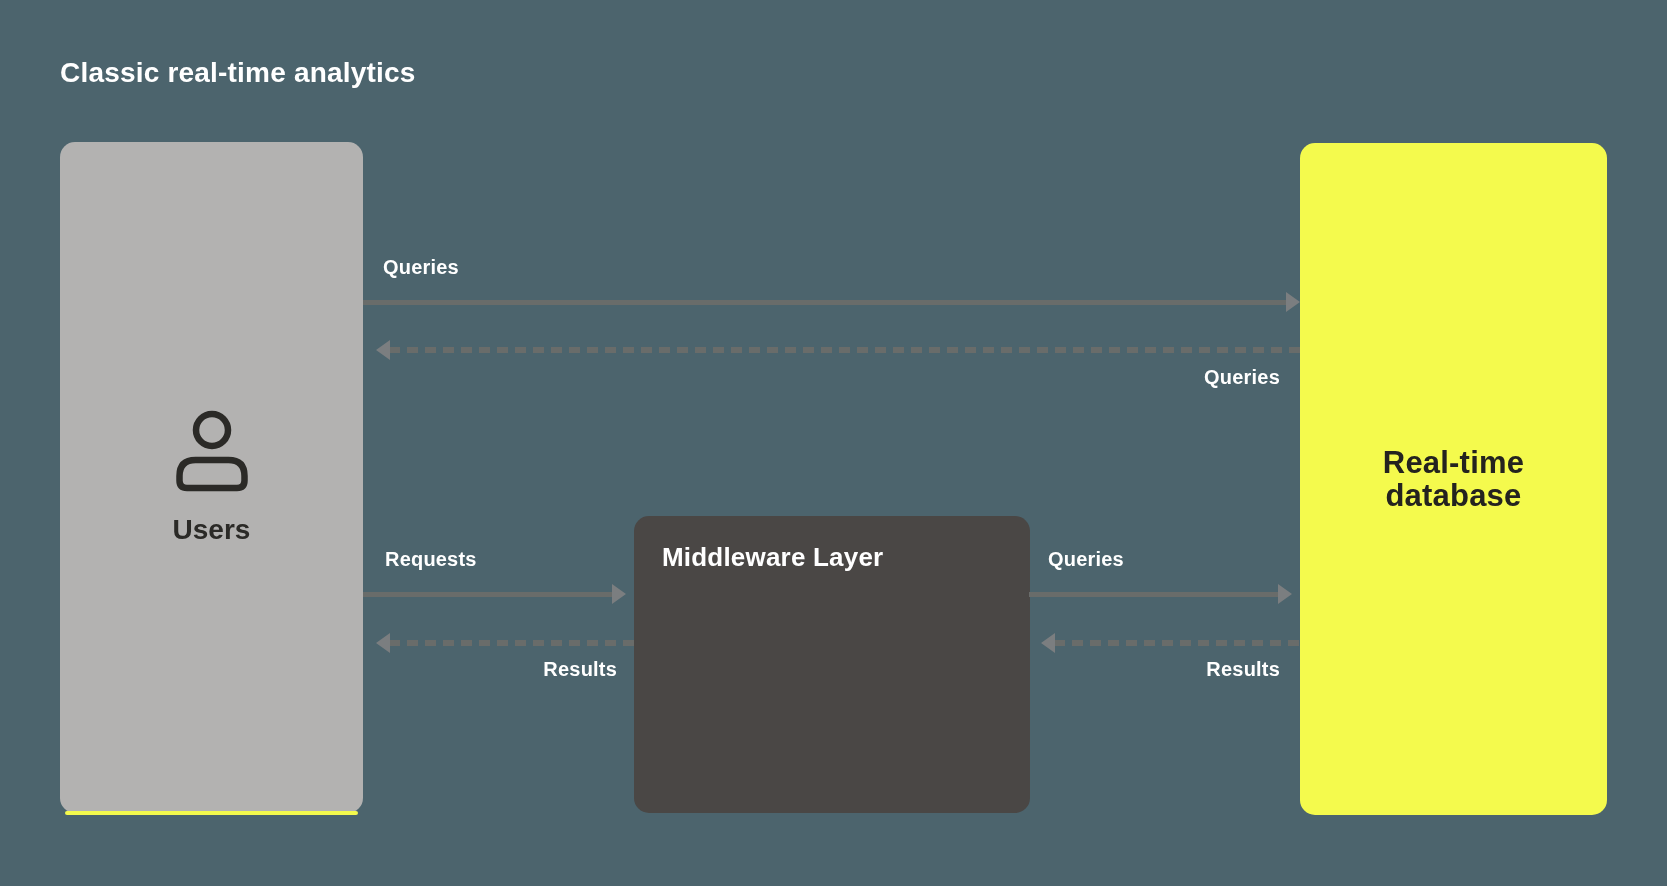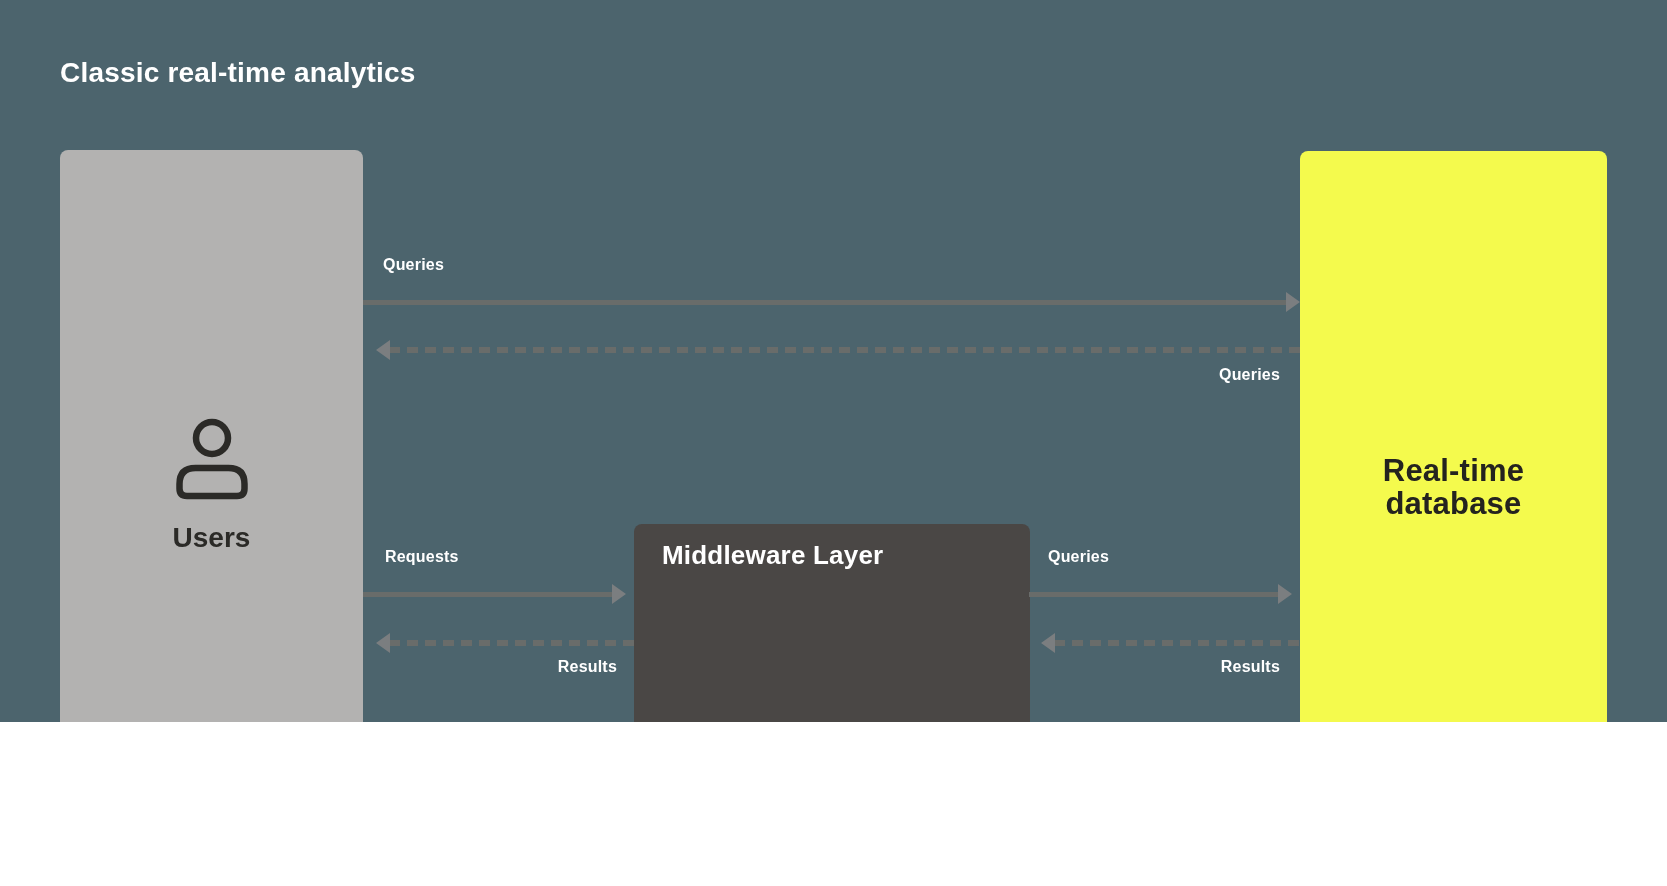--- a/index.html
+++ b/index.html
@@ -1,35 +1,35 @@
 <!DOCTYPE html>
 <html style="--background: #4C646D; --users-box: #B3B2B1; --middleware-box: #4A4745; --database-box: #F4FA4D; --arrow-line: #696C6A; --arrow-head: #7B7E80; --label-text: #FFFFFF; --dark-text: #24231F; --icon-stroke: #2B2A27;"><head>
 <meta charset="utf-8">
 <style>
   html, body { margin: 0; padding: 0; }
   .canvas {
     position: relative;
     width: 1667px;
-    height: 722px;
+    height: 886px;
     background: var(--background, #4C646D);
     font-family: "Liberation Sans", sans-serif;
     overflow: hidden;
   }
 
   .diagram-title {
     position: absolute;
     left: 60px;
     top: 57px;
     font-size: 28px;
     font-weight: 700;
     letter-spacing: 0.2px;
     color: var(--label-text, #FFFFFF);
   }
 
-  .node { position: absolute; border-radius: 8px; box-sizing: border-box; margin-top: 8px; }
+  .node { position: absolute; border-radius: 15px; box-sizing: border-box; }
 
   .node-users {
     left: 60px; top: 142px; width: 303px; height: 671px;
     background: var(--users-box, #B3B2B1);
     z-index: 1;
   }
   .node-users::after {
     content: "";
     position: absolute;
     left: 5px; right: 5px; bottom: -2px; height: 4px;
@@ -42,21 +42,21 @@
     display: flex; flex-direction: column; align-items: center; gap: 18px;
   }
   .users-label {
     font-size: 28px; font-weight: 700;
     color: var(--icon-stroke, #2B2A27);
   }
 
   .node-middleware {
     left: 634px; top: 516px; width: 396px; height: 297px;
     background: var(--middleware-box, #4A4745);
-    padding: 16px 28px;
+    padding: 26px 28px;
   }
   .middleware-label {
     font-size: 26px; font-weight: 700;
     color: var(--label-text, #FFFFFF);
     letter-spacing: 0.2px;
   }
 
   .node-database {
     left: 1300px; top: 143px; width: 307px; height: 672px;
     background: var(--database-box, #F4FA4D);
@@ -81,21 +81,21 @@
   .head {
     position: absolute; width: 0; height: 0;
     border-top: 10px solid transparent;
     border-bottom: 10px solid transparent;
   }
   .head-right { border-left: 14px solid var(--arrow-head, #7B7E80); }
   .head-left  { border-right: 14px solid var(--arrow-head, #7B7E80); }
 
   .flow-label {
     position: absolute;
-    font-size: 16px; font-weight: 700; letter-spacing: 0.2px;
+    font-size: 20px; font-weight: 700; letter-spacing: 0.2px;
     color: var(--label-text, #FFFFFF);
     white-space: nowrap;
   }
 
   
   .f1-line  { left: 363px;  top: 300px; width: 923px; }
   .f1-head  { left: 1286px; top: 292px; }
   .f1-label { left: 383px;  top: 256px; }
 
   .f2-line  { left: 389px;  top: 347px; width: 911px; }

